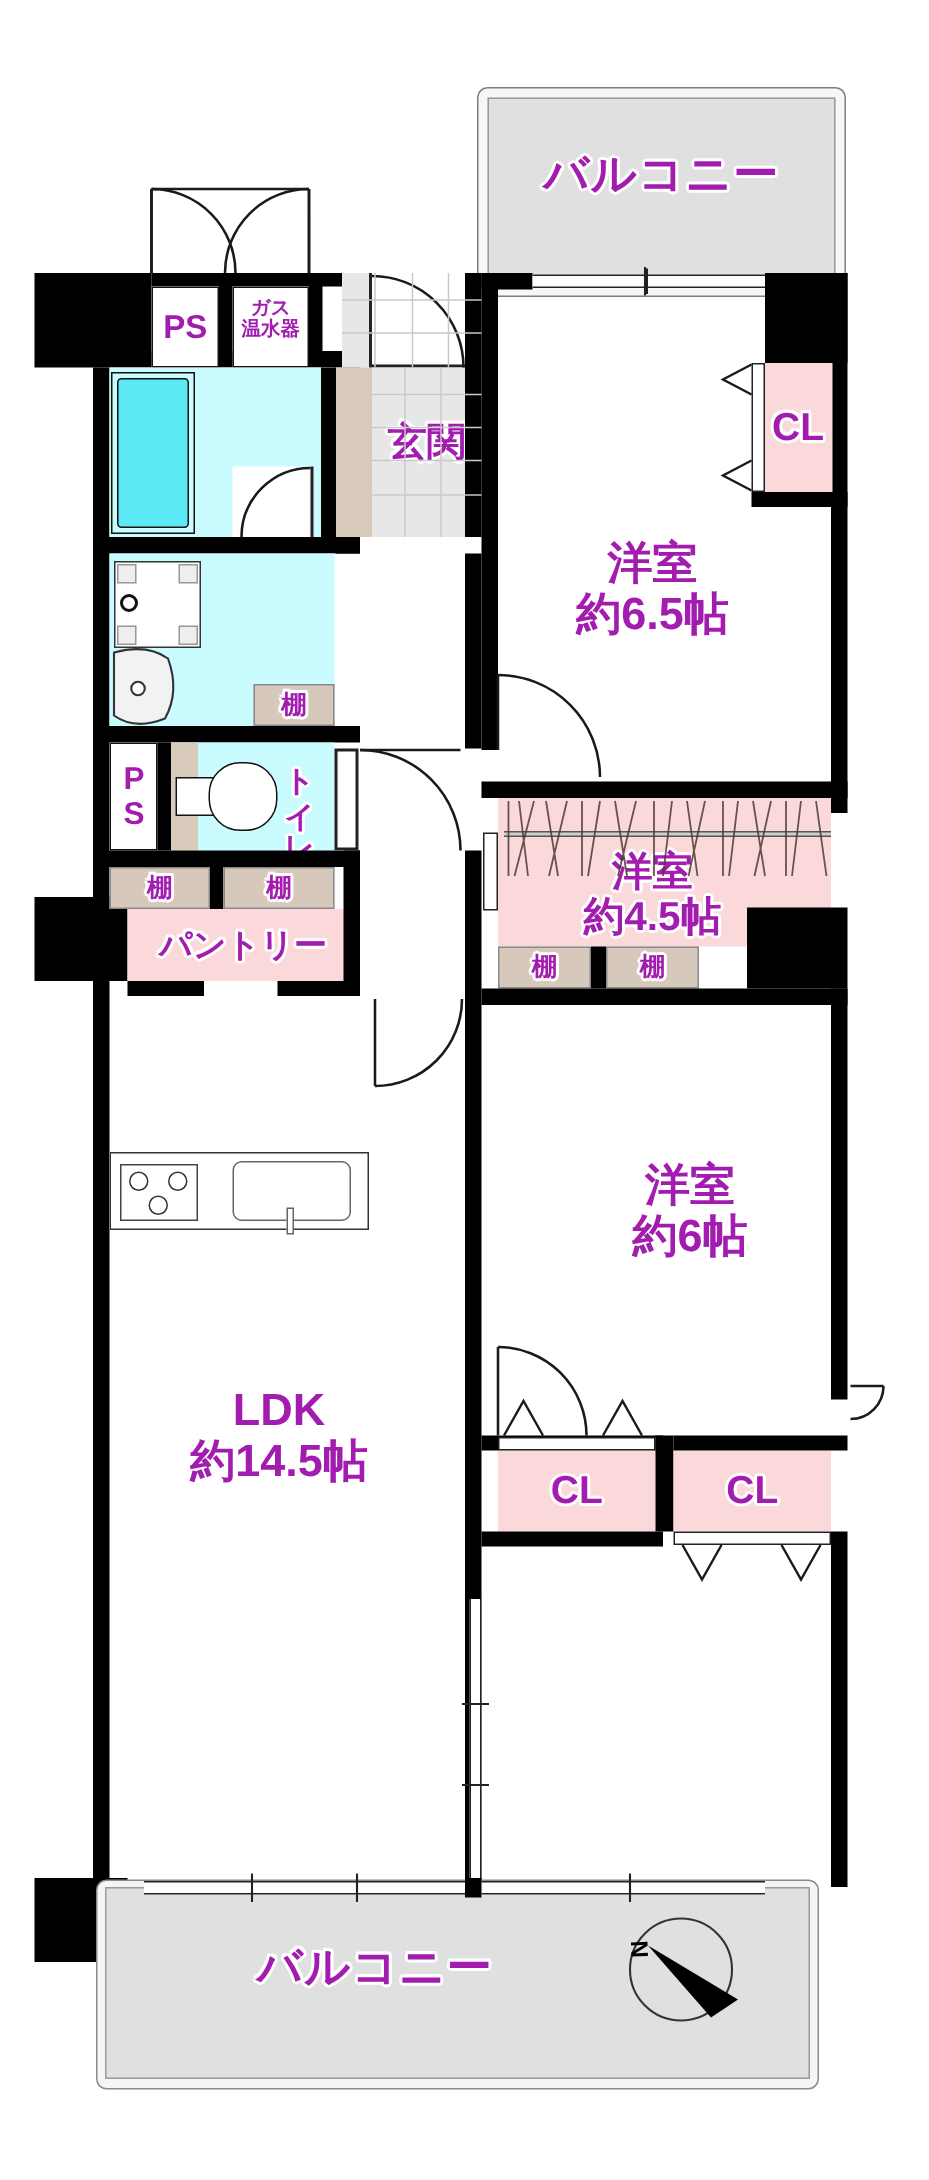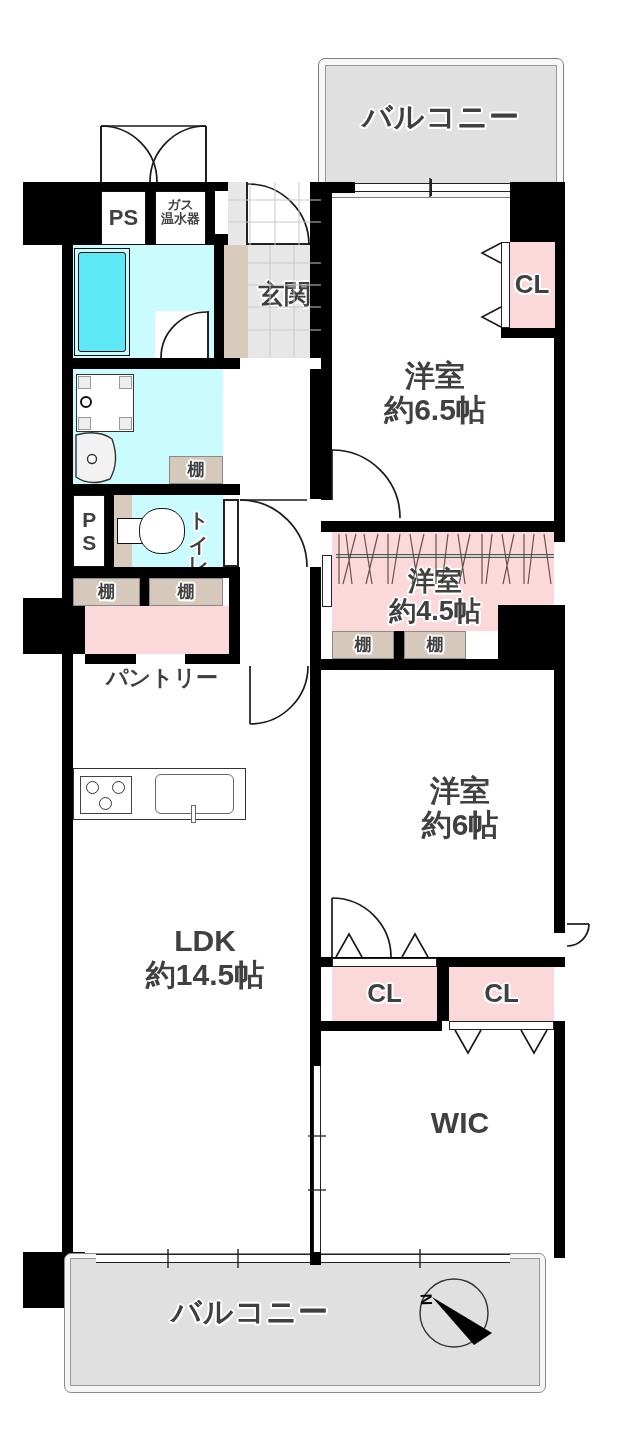--- a/index.html
+++ b/index.html
@@ -12,21 +12,21 @@
   .bath{background:#c9fbff;}
   .tub{background:#5de8f5;border:1px solid #111;border-radius:3px;}
   .closet{background:#fbd9da;}
   .shelf{background:#d6c8ba;}
   .tatami{background:#d9cbbb;}
   .tile{background:#e7e7e7;}
   .white{background:#fff;}
   .thin{border:1px solid #333;}
   
   .lbl{position:absolute;display:flex;align-items:center;justify-content:center;
-       text-align:center;line-height:1.12;color:#404040;font-weight:700;
+       text-align:center;line-height:1.12;color:#a21caf;font-weight:700;
        -webkit-text-stroke:0px;
        text-shadow:
          2px 0 #fff,-2px 0 #fff,0 2px #fff,0 -2px #fff,
          1.5px 1.5px #fff,-1.5px 1.5px #fff,1.5px -1.5px #fff,-1.5px -1.5px #fff;
        pointer-events:none;white-space:pre-line;}
   .lbl-plain{text-shadow:none;}
   .vert{writing-mode:vertical-rl;text-orientation:upright;}
   svg.ov{position:absolute;left:0;top:0;width:619px;height:1453px;pointer-events:none;}
 </style>
 </head>
@@ -94,21 +94,21 @@
   <div class="abs wall" style="left:62px;top:567px;width:178px;height:11px;"></div>
   <div class="abs white" style="left:223px;top:499px;width:16px;height:68px;border:2px solid #222;background:#fff;"></div>
 
   <div class="abs shelf" style="left:73px;top:578px;width:67px;height:28px;border:1px solid #8a8a8a;"></div>
   <div class="lbl" style="left:73px;top:578px;width:67px;height:28px;font-size:17px;">棚</div>
   <div class="abs wall" style="left:140px;top:578px;width:9px;height:28px;"></div>
   <div class="abs shelf" style="left:149px;top:578px;width:74px;height:28px;border:1px solid #8a8a8a;"></div>
   <div class="lbl" style="left:149px;top:578px;width:74px;height:28px;font-size:17px;">棚</div>
 
   <div class="abs closet" style="left:85px;top:606px;width:154px;height:48px;"></div>
-  <div class="lbl" style="left:85px;top:611px;width:154px;height:38px;font-size:22px;margin-top:48px;">パントリー</div>
+  <div class="lbl" style="left:85px;top:611px;width:154px;height:38px;font-size:22px;">パントリー</div>
   <div class="abs wall" style="left:85px;top:654px;width:51px;height:10px;"></div>
   <div class="abs wall" style="left:185px;top:654px;width:55px;height:10px;"></div>
   <div class="abs wall" style="left:229px;top:567px;width:11px;height:97px;"></div>
 
   <div class="abs wall" style="left:310px;top:182px;width:11px;height:176px;"></div>
   <div class="abs wall" style="left:310px;top:369px;width:11px;height:130px;"></div>
   <div class="abs wall" style="left:310px;top:567px;width:11px;height:97px;"></div>
   <div class="abs wall" style="left:310px;top:664px;width:11px;height:594px;"></div>
 
   <div class="abs wall" style="left:510px;top:182px;width:55px;height:60px;"></div>
@@ -151,25 +151,24 @@
   <div class="lbl" style="left:332px;top:970px;width:105px;height:48px;font-size:26px;">CL</div>
   <div class="abs white" style="left:332px;top:958px;width:105px;height:9px;border:1.3px solid #222;"></div>
   <div class="abs wall" style="left:437px;top:957px;width:12px;height:64px;"></div>
   <div class="abs closet" style="left:449px;top:967px;width:105px;height:54px;"></div>
   <div class="lbl" style="left:449px;top:970px;width:105px;height:48px;font-size:26px;">CL</div>
   <div class="abs wall" style="left:449px;top:957px;width:116px;height:10px;"></div>
   <div class="abs white" style="left:449px;top:1021px;width:105px;height:9px;border:1.3px solid #222;"></div>
   <div class="abs wall" style="left:321px;top:1021px;width:121px;height:10px;"></div>
 
   <div class="abs wall" style="left:554px;top:1021px;width:11px;height:237px;"></div>
-  <div class="lbl" style="left:370px;top:1085px;width:180px;height:76px;font-size:30px;">WIC</div>
 
   <div class="abs" style="left:313px;top:1066px;width:8px;height:192px;background:#fff;border-left:1.3px solid #222;border-right:1.3px solid #222;"></div>
 
-  <div class="lbl" style="left:115px;top:920px;width:180px;height:76px;font-size:30px;">LDK
+  <div class="lbl" style="left:96px;top:920px;width:180px;height:76px;font-size:30px;">LDK
 約14.5帖</div>
 
   <div class="abs white" style="left:73px;top:768px;width:173px;height:52px;border:1.2px solid #333;"></div>
   <div class="abs white" style="left:80px;top:776px;width:52px;height:38px;border:1.2px solid #444;"></div>
   <div class="abs" style="left:86px;top:781px;width:13px;height:13px;border:1.2px solid #333;border-radius:50%;"></div>
   <div class="abs" style="left:112px;top:781px;width:13px;height:13px;border:1.2px solid #333;border-radius:50%;"></div>
   <div class="abs" style="left:99px;top:797px;width:13px;height:13px;border:1.2px solid #333;border-radius:50%;"></div>
   <div class="abs white" style="left:155px;top:774px;width:79px;height:40px;border:1.2px solid #666;border-radius:6px;"></div>
   <div class="abs" style="left:191px;top:805px;width:5px;height:18px;background:#fff;border:1.1px solid #666;"></div>
 

